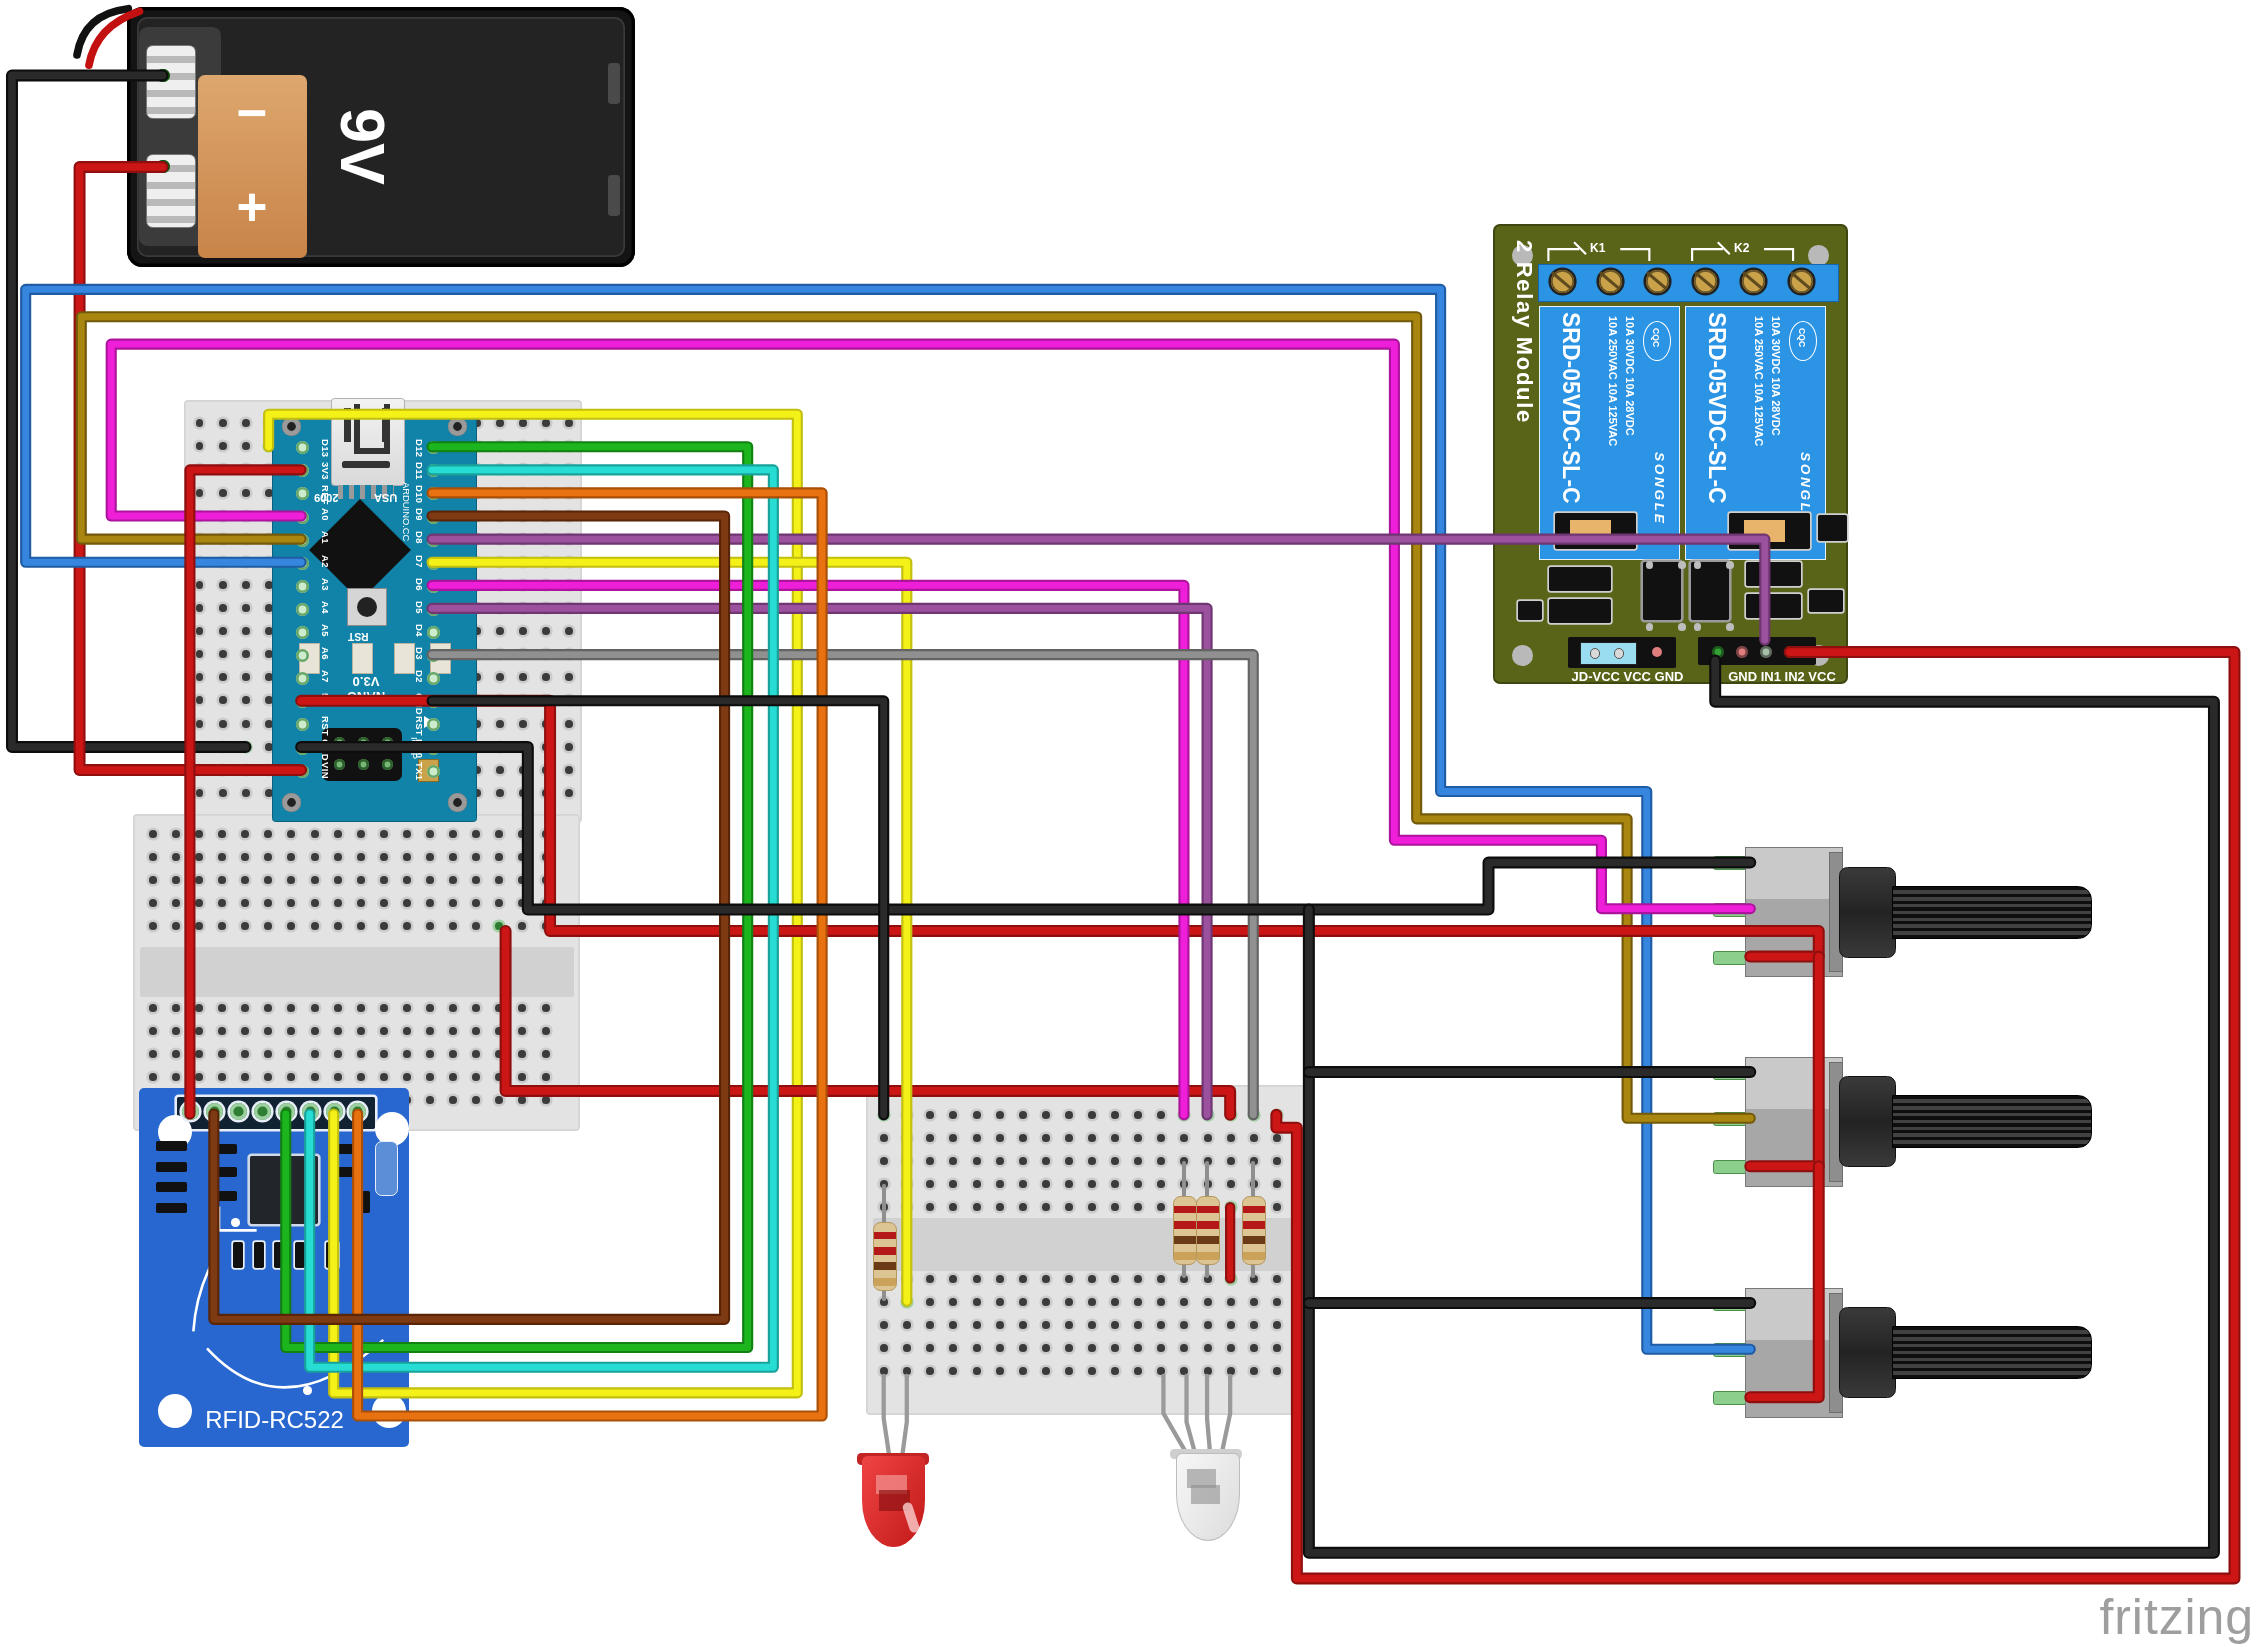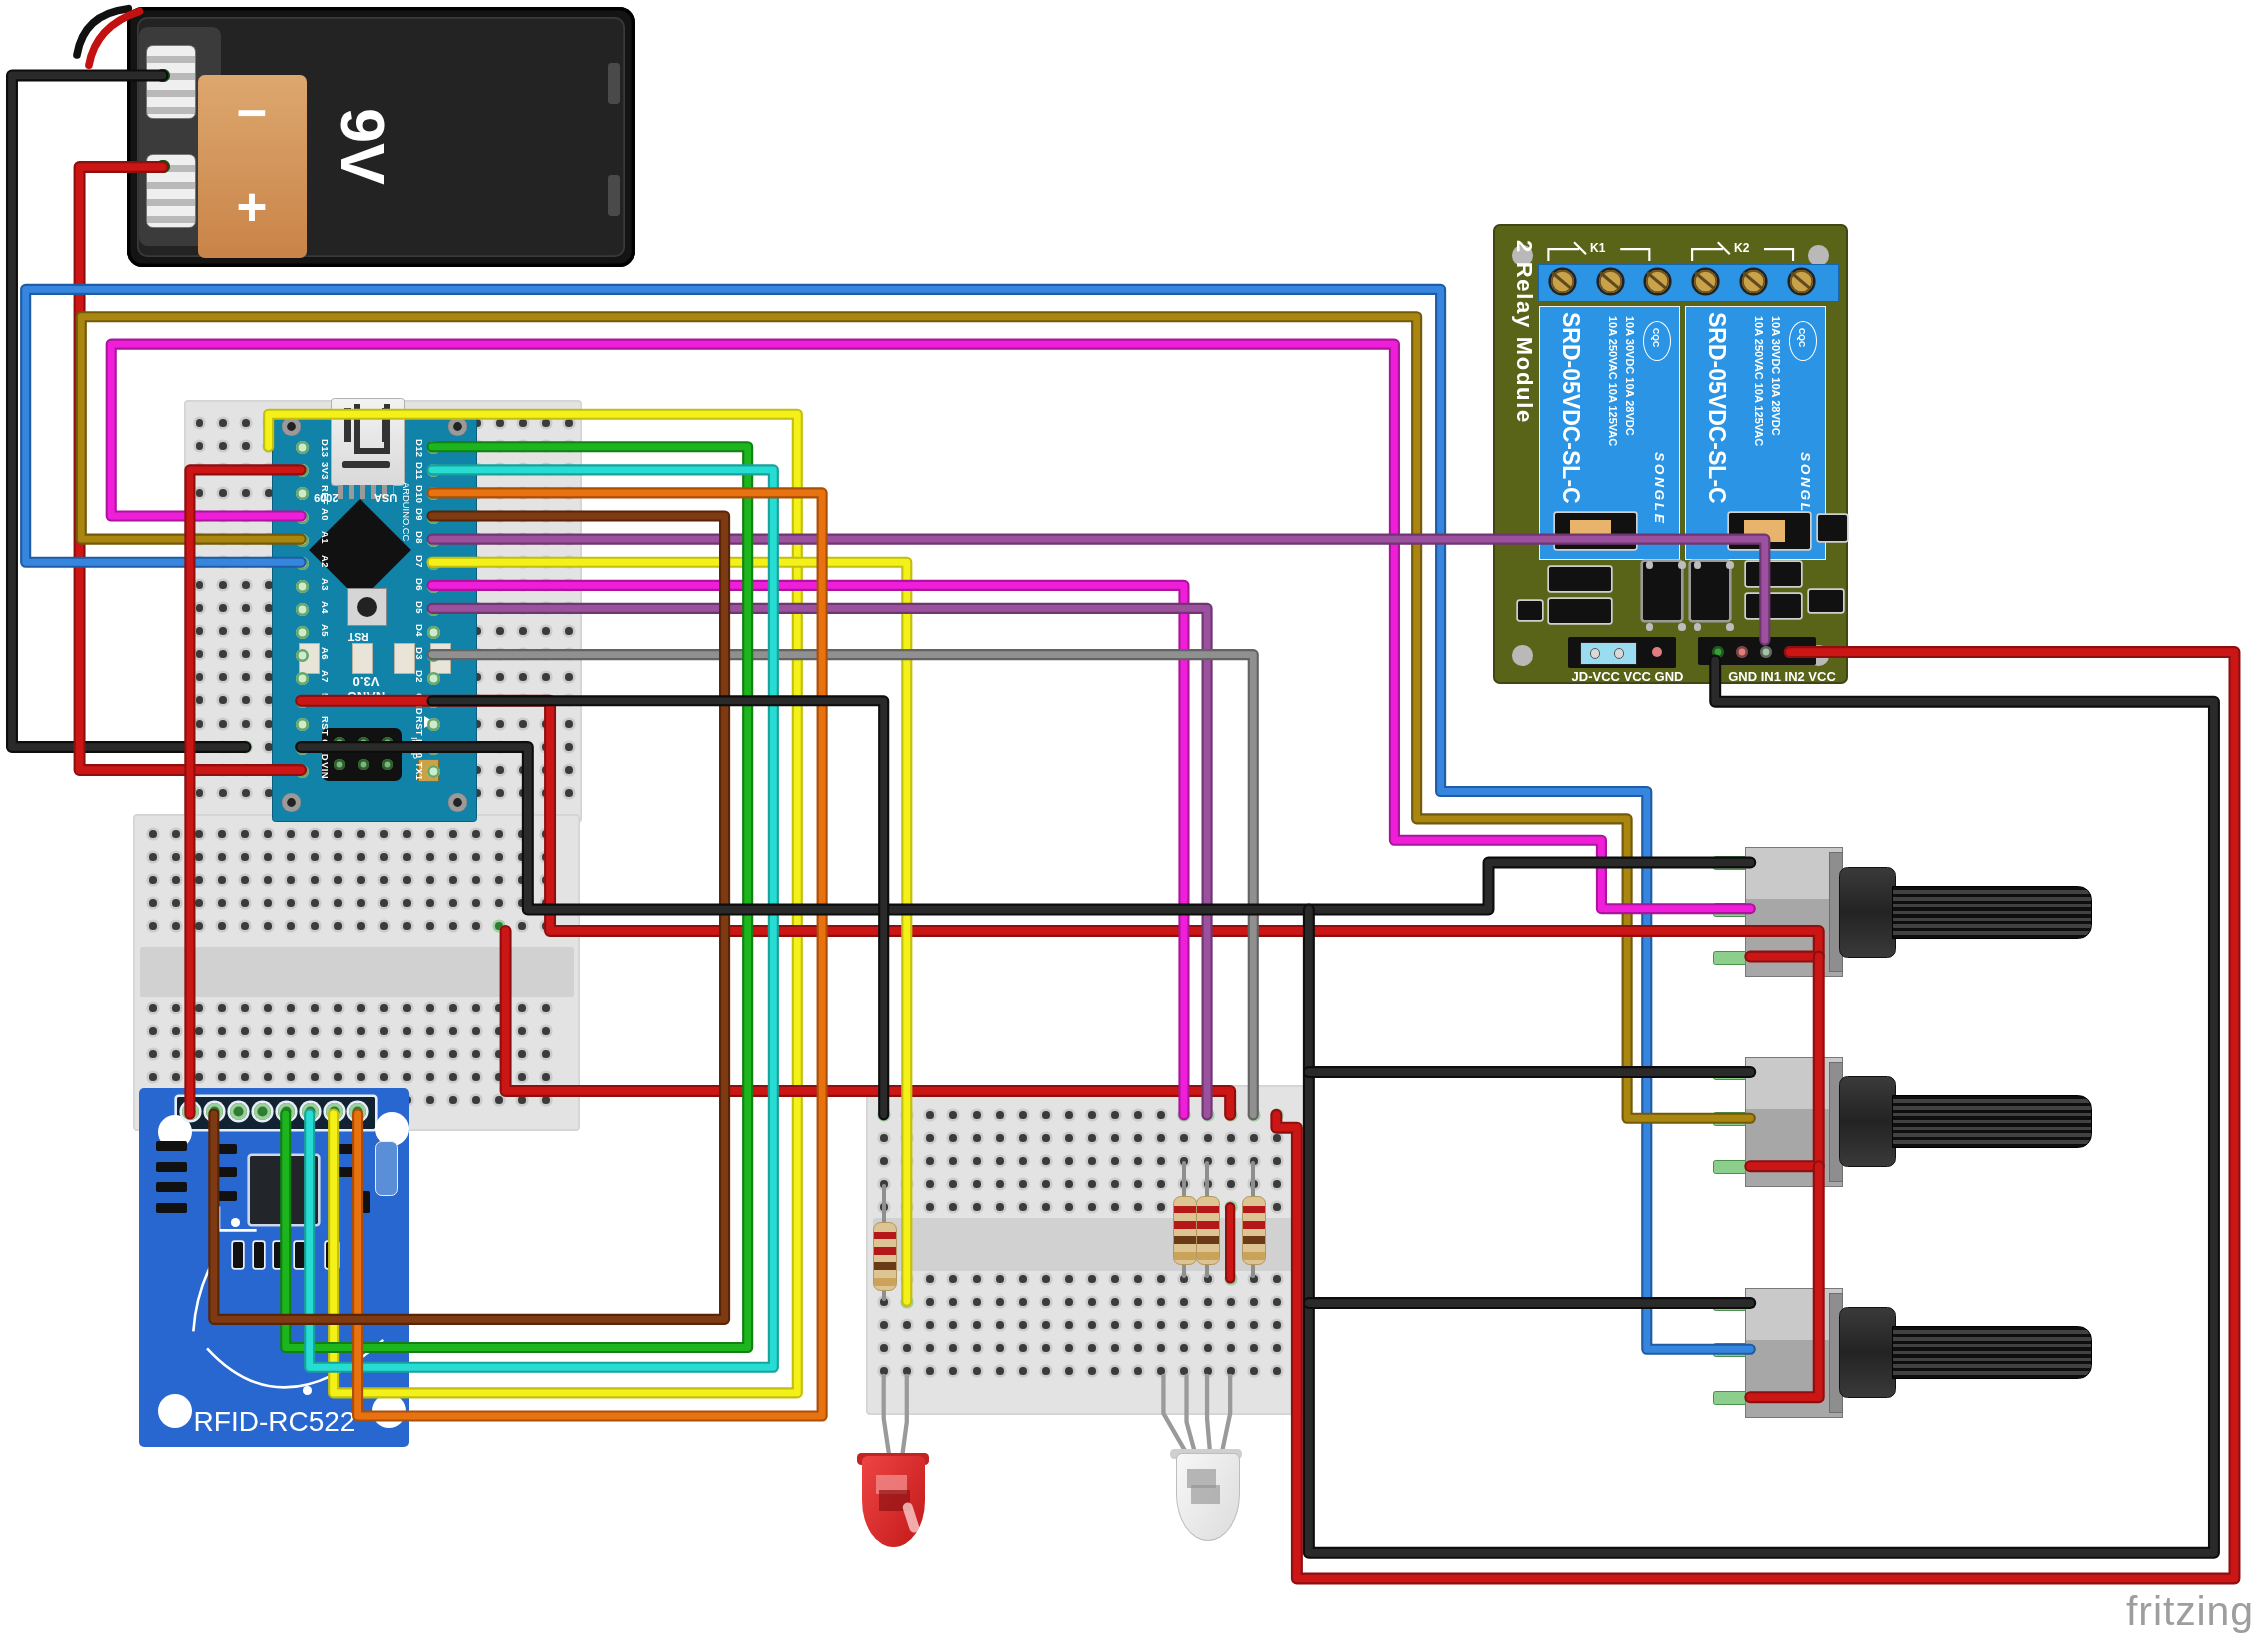--- a/index.html
+++ b/index.html
@@ -810,21 +810,21 @@
     <div class="smd" style="left:216px;top:103px;width:15.4px;height:22px;"></div>
     <div class="abs" style="left:236px;top:53px;width:20.5px;height:53px;background:#5a8fd8;border:1.7px solid #e8eef8;border-radius:6.8px;"></div>
     <div class="smd" style="left:94px;top:154px;width:10.3px;height:26px;box-shadow:0 0 0 1.7px #e8eef8;"></div>
     <div class="smd" style="left:115px;top:154px;width:10.3px;height:26px;box-shadow:0 0 0 1.7px #e8eef8;"></div>
     <div class="smd" style="left:135px;top:154px;width:10.3px;height:26px;box-shadow:0 0 0 1.7px #e8eef8;"></div>
     <div class="smd" style="left:156px;top:154px;width:10.3px;height:26px;box-shadow:0 0 0 1.7px #e8eef8;"></div>
     <div class="smd" style="left:187px;top:154px;width:12px;height:26px;box-shadow:0 0 0 1.7px #e8eef8;"></div>
     <div class="abs" style="left:92px;top:130px;width:8.6px;height:8.6px;border-radius:50%;background:#fff;"></div>
     <div class="abs" style="left:164px;top:298px;width:8.6px;height:8.6px;border-radius:50%;background:#fff;"></div>
     <div class="abs" style="left:216px;top:298px;width:8.6px;height:8.6px;border-radius:50%;background:#fff;"></div>
-    <div class="abs wlabel" style="left:50px;top:318px;width:171px;text-align:center;font-size:28px;font-weight:normal;">RFID-RC522</div>
+    <div class="abs wlabel" style="left:50px;top:318px;width:171px;text-align:center;font-size:24px;font-weight:normal;">RFID-RC522</div>
   <div class="abs" style="position: absolute; left: 43px; top: 15.4px; width: 17px; height: 17px; border-radius: 50%; background: rgb(47, 125, 51); box-shadow: rgb(156, 207, 158) 0px 0px 0px 3.4px inset, rgb(232, 238, 248) 0px 0px 0px 2.6px;"></div>
       <div class="abs" style="position: absolute; left: 67px; top: 15.4px; width: 17px; height: 17px; border-radius: 50%; background: rgb(47, 125, 51); box-shadow: rgb(156, 207, 158) 0px 0px 0px 3.4px inset, rgb(232, 238, 248) 0px 0px 0px 2.6px;"></div>
       <div class="abs" style="position: absolute; left: 91px; top: 15.4px; width: 17px; height: 17px; border-radius: 50%; background: rgb(47, 125, 51); box-shadow: rgb(156, 207, 158) 0px 0px 0px 3.4px inset, rgb(232, 238, 248) 0px 0px 0px 2.6px;"></div>
       <div class="abs" style="position: absolute; left: 115px; top: 15.4px; width: 17px; height: 17px; border-radius: 50%; background: rgb(47, 125, 51); box-shadow: rgb(156, 207, 158) 0px 0px 0px 3.4px inset, rgb(232, 238, 248) 0px 0px 0px 2.6px;"></div>
       <div class="abs" style="position: absolute; left: 139px; top: 15.4px; width: 17px; height: 17px; border-radius: 50%; background: rgb(47, 125, 51); box-shadow: rgb(156, 207, 158) 0px 0px 0px 3.4px inset, rgb(232, 238, 248) 0px 0px 0px 2.6px;"></div>
       <div class="abs" style="position: absolute; left: 163px; top: 15.4px; width: 17px; height: 17px; border-radius: 50%; background: rgb(47, 125, 51); box-shadow: rgb(156, 207, 158) 0px 0px 0px 3.4px inset, rgb(232, 238, 248) 0px 0px 0px 2.6px;"></div>
       <div class="abs" style="position: absolute; left: 187px; top: 15.4px; width: 17px; height: 17px; border-radius: 50%; background: rgb(47, 125, 51); box-shadow: rgb(156, 207, 158) 0px 0px 0px 3.4px inset, rgb(232, 238, 248) 0px 0px 0px 2.6px;"></div>
       <div class="abs" style="position: absolute; left: 210px; top: 15.4px; width: 17px; height: 17px; border-radius: 50%; background: rgb(47, 125, 51); box-shadow: rgb(156, 207, 158) 0px 0px 0px 3.4px inset, rgb(232, 238, 248) 0px 0px 0px 2.6px;"></div>
     </div>
 
@@ -1070,15 +1070,15 @@
       <polyline points="505,819 1033,819 1033,1303" stroke="#0d0d0d" stroke-width="13" fill="none" stroke-linejoin="round" stroke-linecap="round"></polyline>
       <polyline points="505,819 1033,819 1033,1303" stroke="#2a2a2a" stroke-width="8" fill="none" stroke-linejoin="round" stroke-linecap="round"></polyline>
       <polyline points="1530,1063 1530,1815 2588,1815 2588,820 2005,820 2005,772" stroke="#0d0d0d" stroke-width="14" fill="none" stroke-linejoin="round" stroke-linecap="round"></polyline>
       <polyline points="1530,1063 1530,1815 2588,1815 2588,820 2005,820 2005,772" stroke="#2a2a2a" stroke-width="9" fill="none" stroke-linejoin="round" stroke-linecap="round"></polyline>
       <polyline points="1530,1253 2046,1253" stroke="#0d0d0d" stroke-width="14" fill="none" stroke-linejoin="round" stroke-linecap="round"></polyline>
       <polyline points="1530,1253 2046,1253" stroke="#2a2a2a" stroke-width="9" fill="none" stroke-linejoin="round" stroke-linecap="round"></polyline>
       <polyline points="1530,1523 2046,1523" stroke="#0d0d0d" stroke-width="14" fill="none" stroke-linejoin="round" stroke-linecap="round"></polyline>
       <polyline points="1530,1523 2046,1523" stroke="#2a2a2a" stroke-width="9" fill="none" stroke-linejoin="round" stroke-linecap="round"></polyline>
     </svg>
 
-  <div class="abs" style="left:2079px;top:1588px;width:175px;font-size:41px;color:#9e9e9e;letter-spacing:0.9px;text-align:right;">fritzing</div>
+  <div class="abs" style="left:2079px;top:1588px;width:175px;font-size:50px;color:#9e9e9e;letter-spacing:0.9px;text-align:right;">fritzing</div>
 </div>
 
 
 </body></html>

